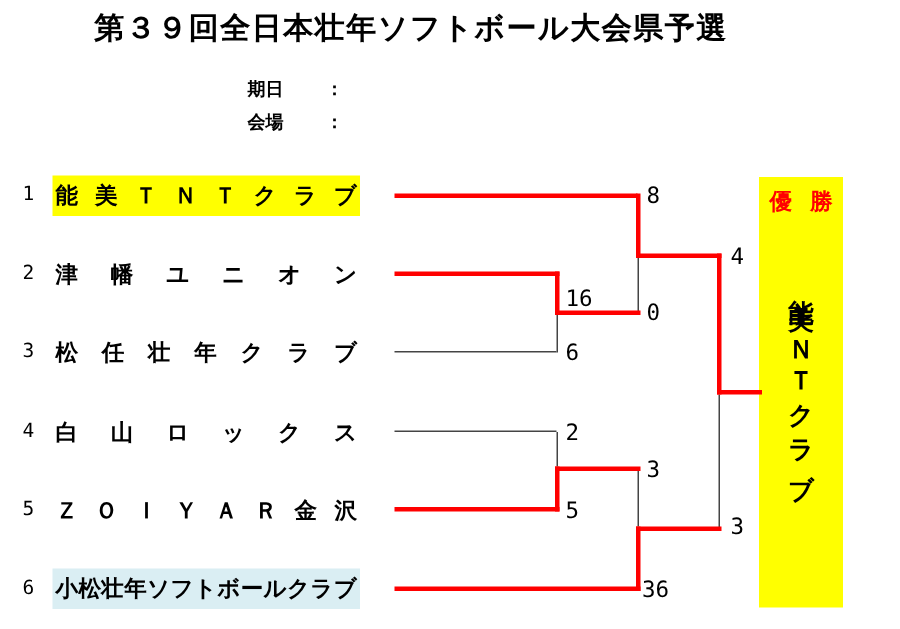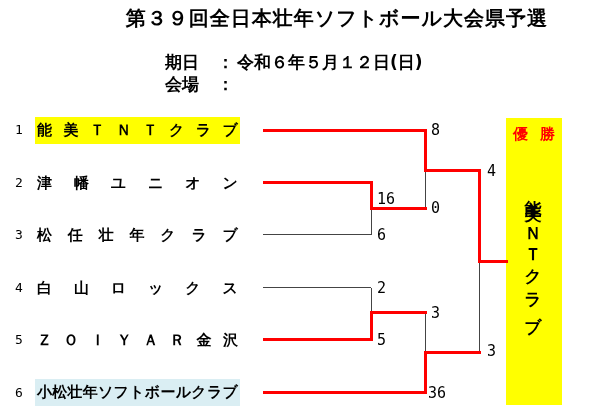--- a/index.html
+++ b/index.html
@@ -1,22 +1,22 @@
 <!DOCTYPE html>
 <html><head>
 <meta charset="utf-8">
 <style>
   html,body{margin:0;padding:0;background:#fff;}
   .page{position:relative;width:600px;height:419px;background:#ffffff;overflow:hidden;
         font-family:"DejaVu Sans",sans-serif;color:#000;}
 
-  .title{position:absolute;top:5px;left:0;width:548px;text-align:right;
+  .title{position:absolute;top:5px;left:0;width:548px;text-align:center;
          font-size:20px;font-weight:600;letter-spacing:1px;white-space:nowrap;}
 
-  .meta-line{position:absolute;left:165px;height:16px;font-size:17px;font-weight:600;
+  .meta-line{position:absolute;left:165px;height:16px;font-size:12px;font-weight:600;
              display:flex;white-space:pre;}
   .meta-label{width:26px;}
   .meta-colon{margin-left:26px;width:13px;}
   .meta-value{margin-left:7px;}
 
   .seed{position:absolute;left:10px;width:18px;text-align:center;
         font-family:"DejaVu Sans Mono",monospace;font-size:13px;line-height:18px;}
   .team-name{position:absolute;left:35px;width:201px;height:27px;padding:0 2px;
              font-size:15px;font-weight:bold;line-height:27px;}
   .justify-chars{display:flex;justify-content:space-between;align-items:center;}
@@ -41,21 +41,20 @@
 </head>
 <body>
 
 <div class="page">
 
   <div class="title">第３９回全日本壮年ソフトボール大会県予選</div>
 
   <div class="meta-line" style="top:51px">
     <span class="meta-label">期日</span>
     <span class="meta-colon">：</span>
-    <span class="meta-value">令和６年５月１２日(日)</span>
   </div>
   <div class="meta-line" style="top:73px">
     <span class="meta-label">会場</span>
     <span class="meta-colon">：</span>
   </div>
 
   <div class="seed" style="top:121px">1</div>
   <div class="team-name justify-chars hl-yellow" style="top:117px">
       <span>能</span>
       <span>美</span>

